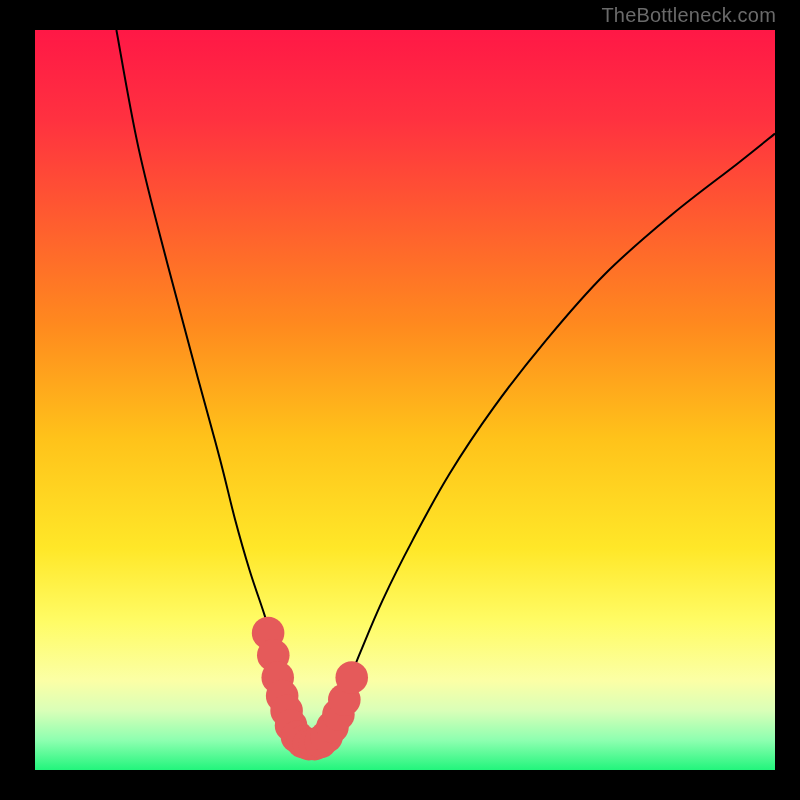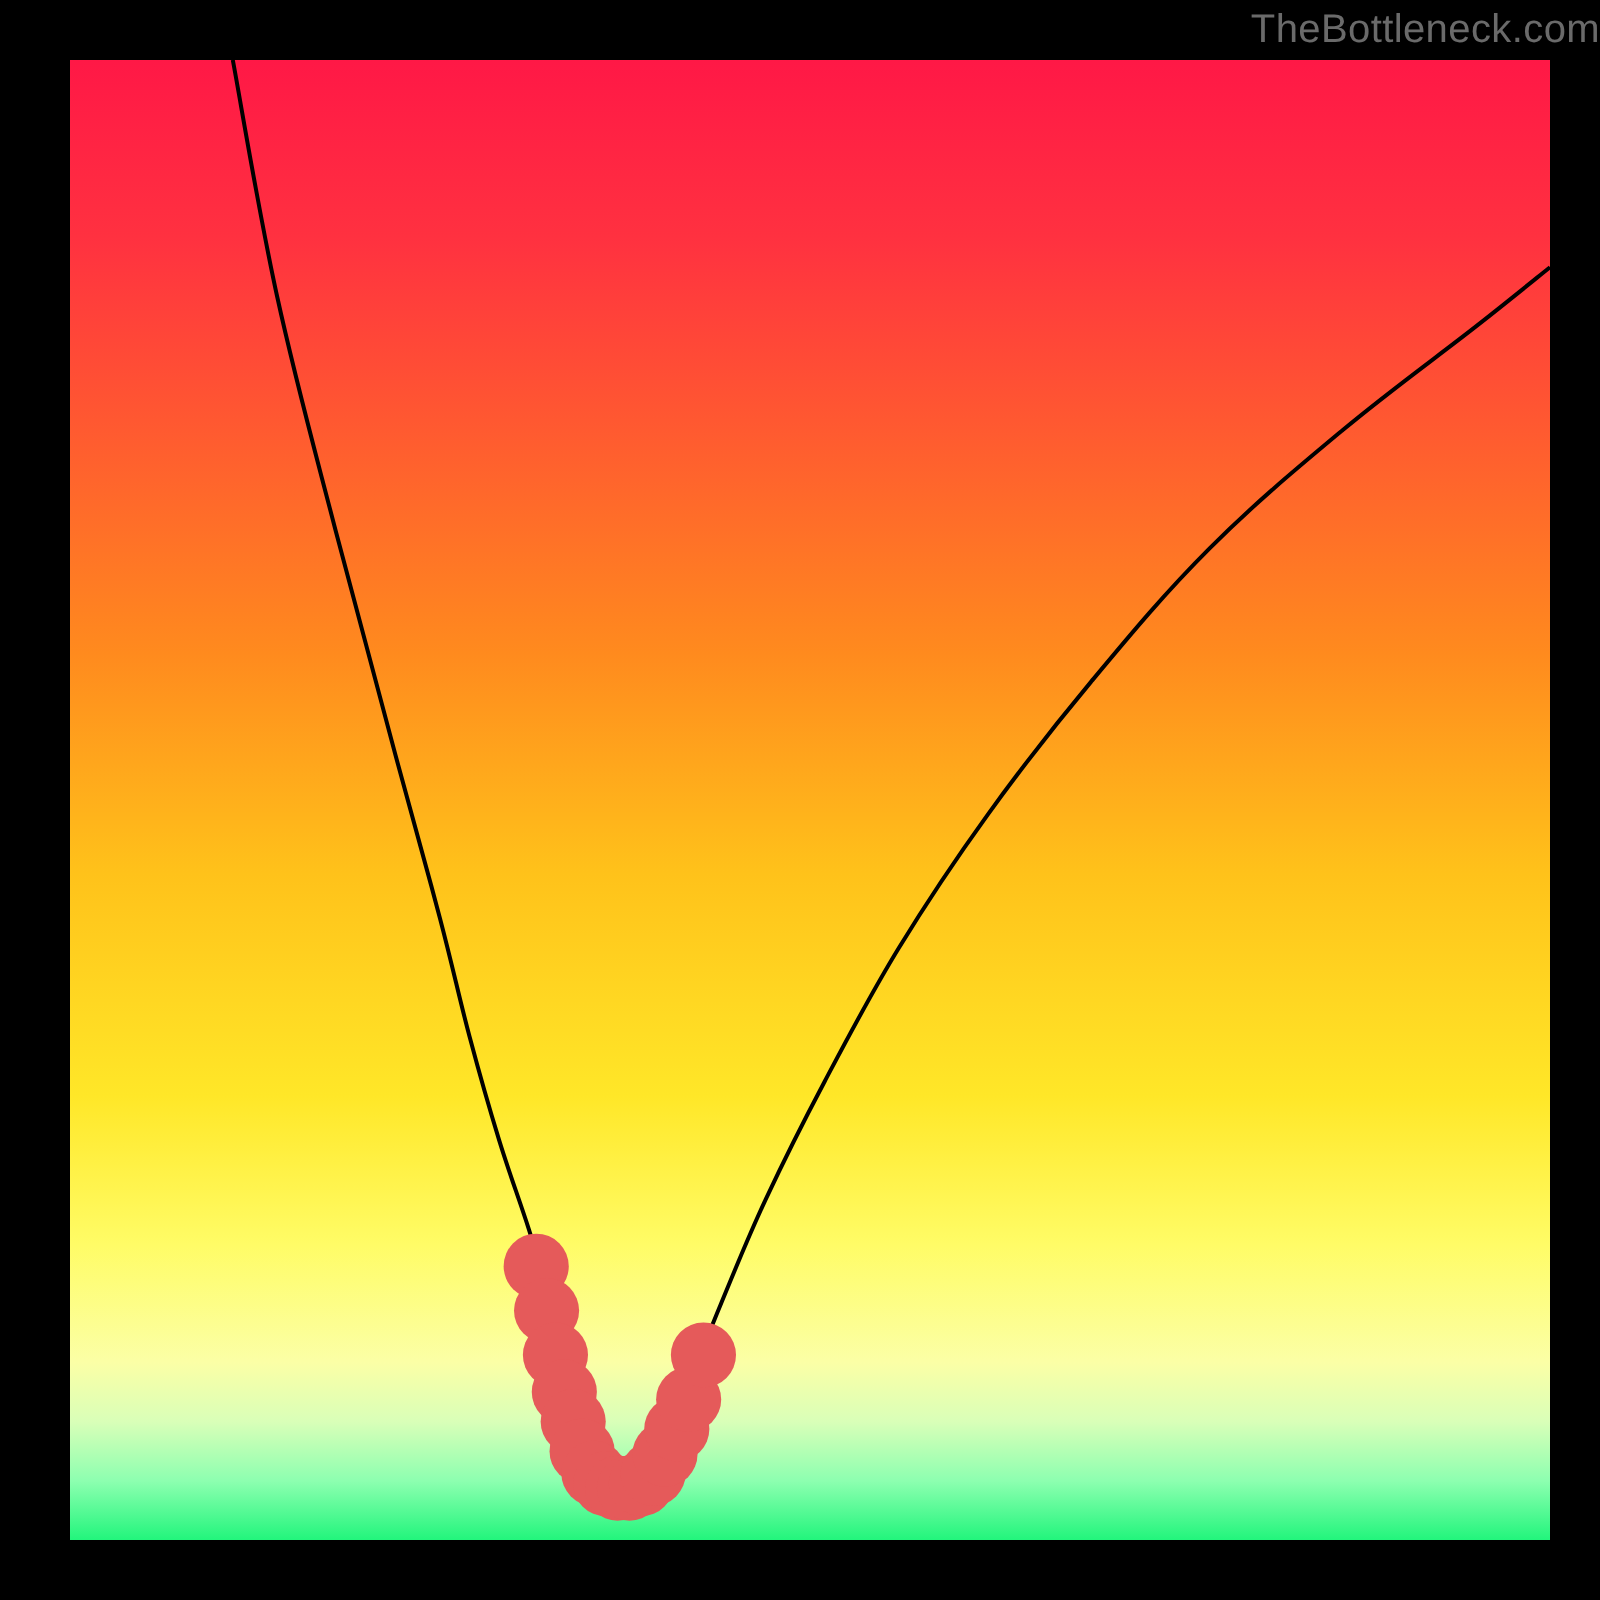--- a/index.html
+++ b/index.html
@@ -13,21 +13,21 @@
   }
   .frame {
     position: relative;
     width: 800px;
     height: 800px;
     background: #000;
   }
   .watermark {
     position: absolute;
     top: 4px;
-    right: 0;
+    right: 24px;
     color: #6a6a6a;
     font-size: 20px;
     font-weight: 500;
     letter-spacing: 0.2px;
     z-index: 10;
     text-align: right;
   }
   .plot-area {
     position: absolute;
     left: 35px;

